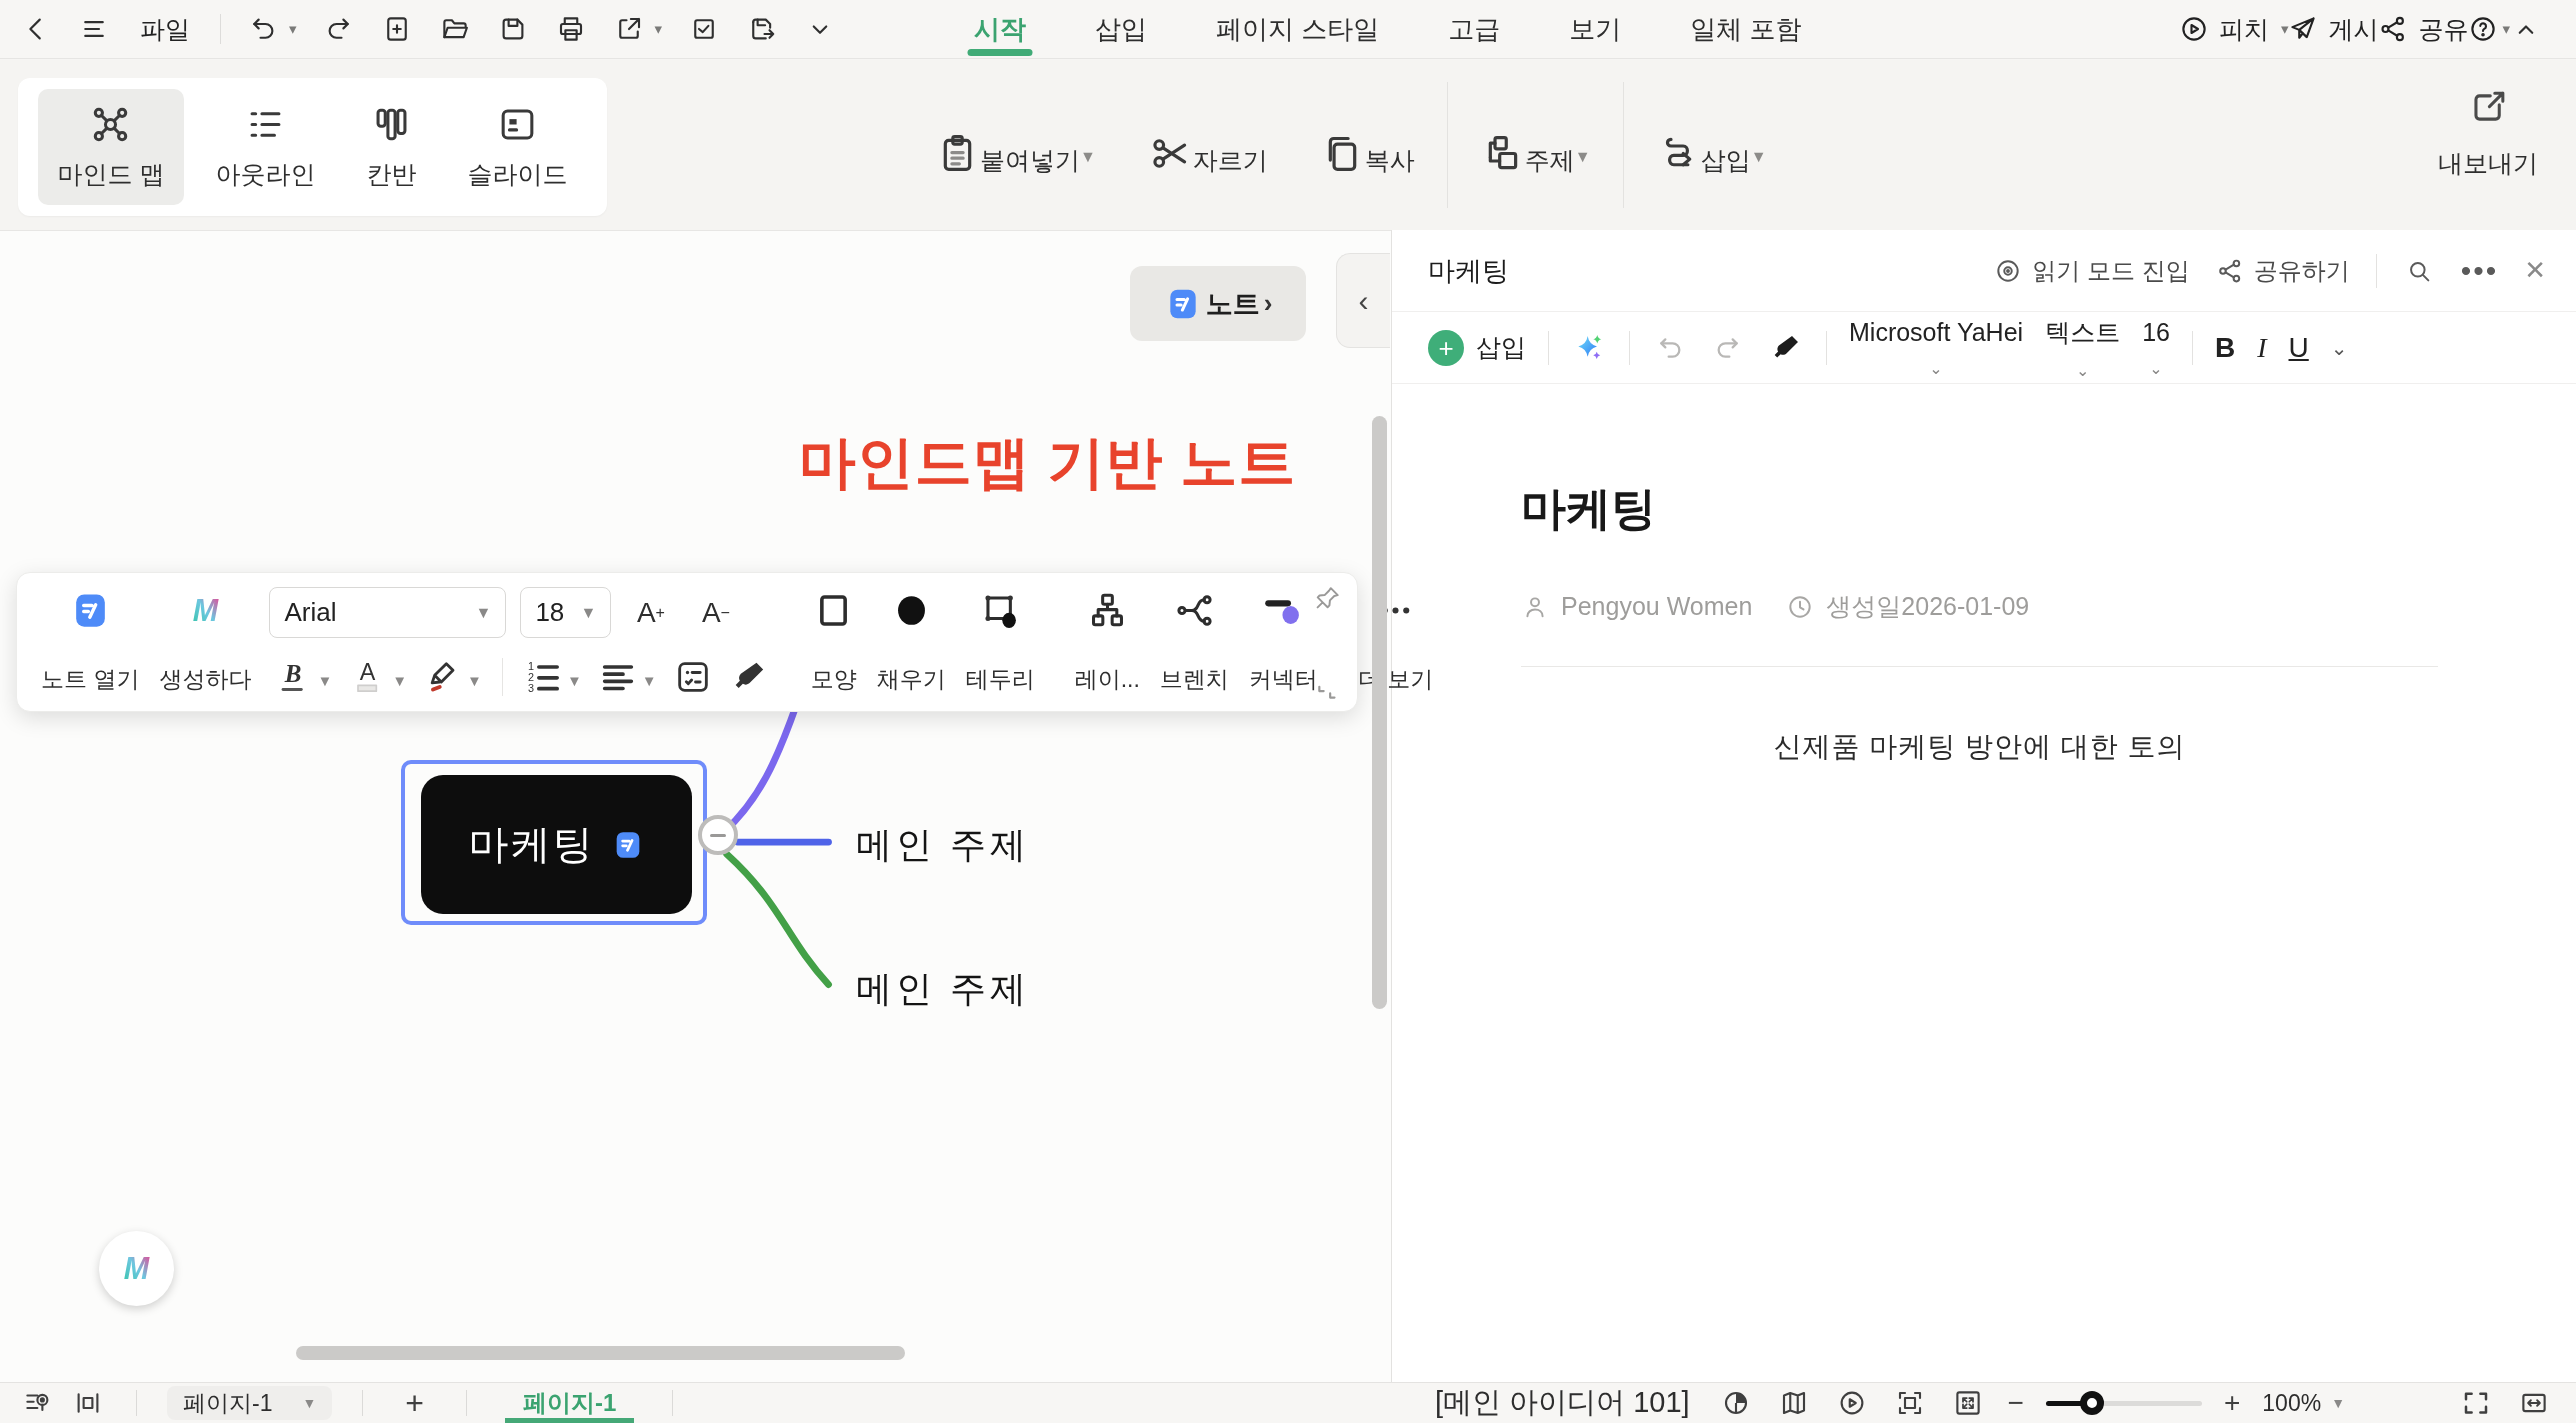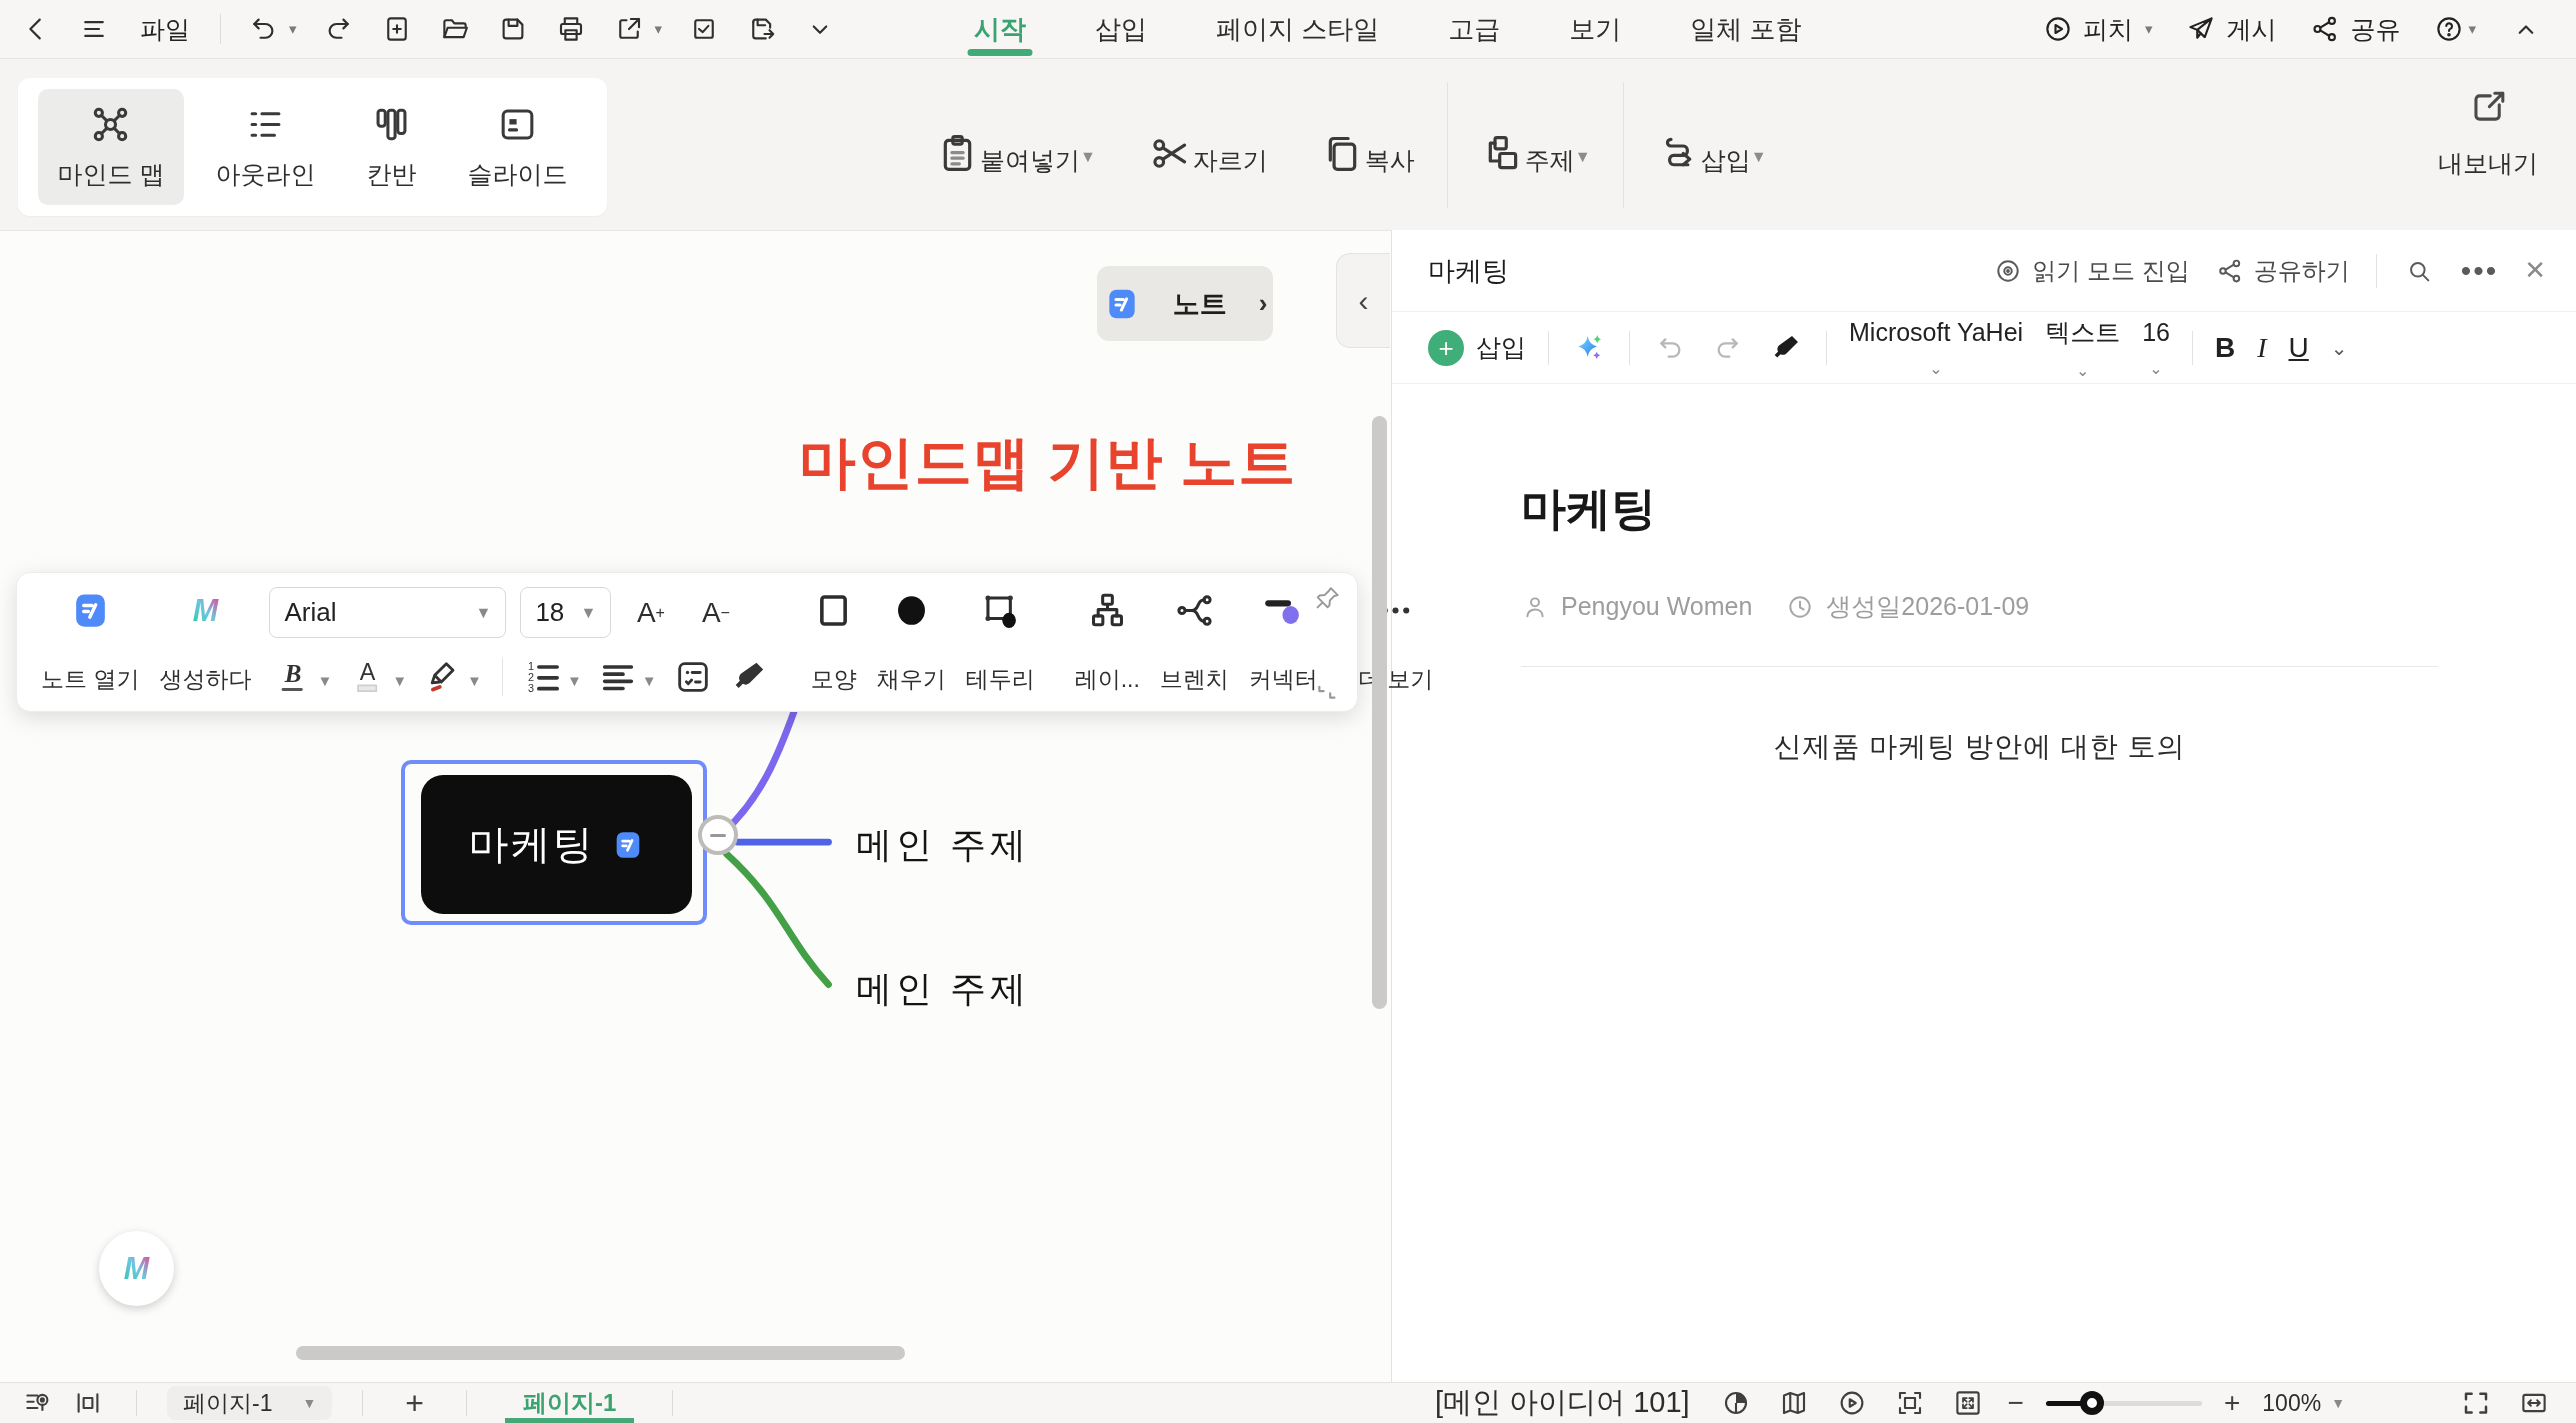--- a/index.html
+++ b/index.html
@@ -17,21 +17,21 @@
   .mb-ico { width:32px; height:32px; color:#2f2f2f; display:flex; align-items:center; justify-content:center; cursor:pointer; }
   .mb-ico svg { width:30px; height:30px; }
   .file-label { font-size:25px; color:#222; margin:0 4px; cursor:pointer; }
   .vsep { width:1px; height:30px; background:#dddcda; }
   .caret { font-size:15px; color:#7a7a78; margin-left:-16px; }
   .tabs { display:flex; align-items:center; gap:69px; margin-left:138px; height:100%; }
   .tab { position:relative; font-size:26px; color:#2e2e2e; height:100%; display:flex; align-items:center; cursor:pointer; }
   .tab.active { color:#3ba370; font-weight:bold; }
   .tab.active .tab-underline { position:absolute; left:50%; transform:translateX(-50%); bottom:2px; width:65px; height:7px;
                                 border-radius:4px; background:#41ab77; }
-  .mb-right { margin-left:auto; display:flex; align-items:center; gap:34px; padding-right:34px; }
+  .mb-right { margin-left:auto; display:flex; align-items:center; padding-right:34px; }
   .mb-item { display:flex; align-items:center; gap:10px; font-size:25px; color:#222; cursor:pointer; }
   .mb-item svg { width:30px; height:30px; }
 
   
   .ribbon { position:absolute; left:0; top:60px; width:2576px; height:170px; background:#f5f4f2; }
   .view-card { position:absolute; left:18px; top:18px; width:589px; height:138px; background:#fff; border-radius:12px;
                display:flex; align-items:center; justify-content:space-around; padding:0 14px; box-shadow:0 1px 2px rgba(0,0,0,.04); }
   .view-item { display:flex; flex-direction:column; align-items:center; gap:12px; padding:14px 20px; border-radius:10px; cursor:pointer; }
   .view-item.active { background:#ececea; }
   .view-item svg { width:43px; height:43px; color:#3a3a3a; }
@@ -43,22 +43,22 @@
   .rb-item .cd { font-size:16px; color:#8c8b89; margin-top:8px; height:18px; }
   .rb-sep { width:1px; background:#e3e2e0; margin:12px 6px; }
   .ribbon-export { position:absolute; right:38px; top:26px; display:flex; flex-direction:column; align-items:center; gap:18px; cursor:pointer; }
   .ribbon-export svg { width:43px; height:43px; color:#4a4a4a; }
   .ribbon-export .lbl { font-size:25px; color:#2e2e2e; }
 
   
   .canvas { position:absolute; left:0; top:230px; width:1391px; height:1153px; background:#fcfcfb; border-top:1px solid #e7e6e4; }
   .branch-svg { position:absolute; left:0; top:0; width:1391px; height:1153px; z-index:1; }
 
-  .note-chip { position:absolute; left:1097px; top:35px; width:176px; height:75px; background:#e9e8e5; border-radius:12px;
-               display:flex; align-items:center; justify-content:center; gap:32px; z-index:4; cursor:pointer; }
+  .note-chip { position:absolute; left:1130px; top:35px; width:176px; height:75px; background:#e9e8e5; border-radius:12px;
+               display:flex; align-items:center; justify-content:center; gap:4px; z-index:4; cursor:pointer; }
   .note-chip .glyph { width:38px; height:38px; }
   .note-chip .lbl { font-size:27px; font-weight:bold; color:#1e1e1e; }
   .note-chip .chev { font-size:26px; color:#333; font-weight:bold; }
 
   .collapse-tab { position:absolute; left:1336px; top:22px; width:54px; height:95px; background:#f4f3f1;
                   border:1px solid #e4e3e1; border-right:none; border-radius:14px 0 0 14px;
                   display:flex; align-items:center; justify-content:center; z-index:4; cursor:pointer; }
   .collapse-tab .chev { font-size:30px; color:#444; }
 
   .map-title { position:absolute; left:761px; top:194px; width:573px; text-align:center; font-size:57px; font-weight:800;

